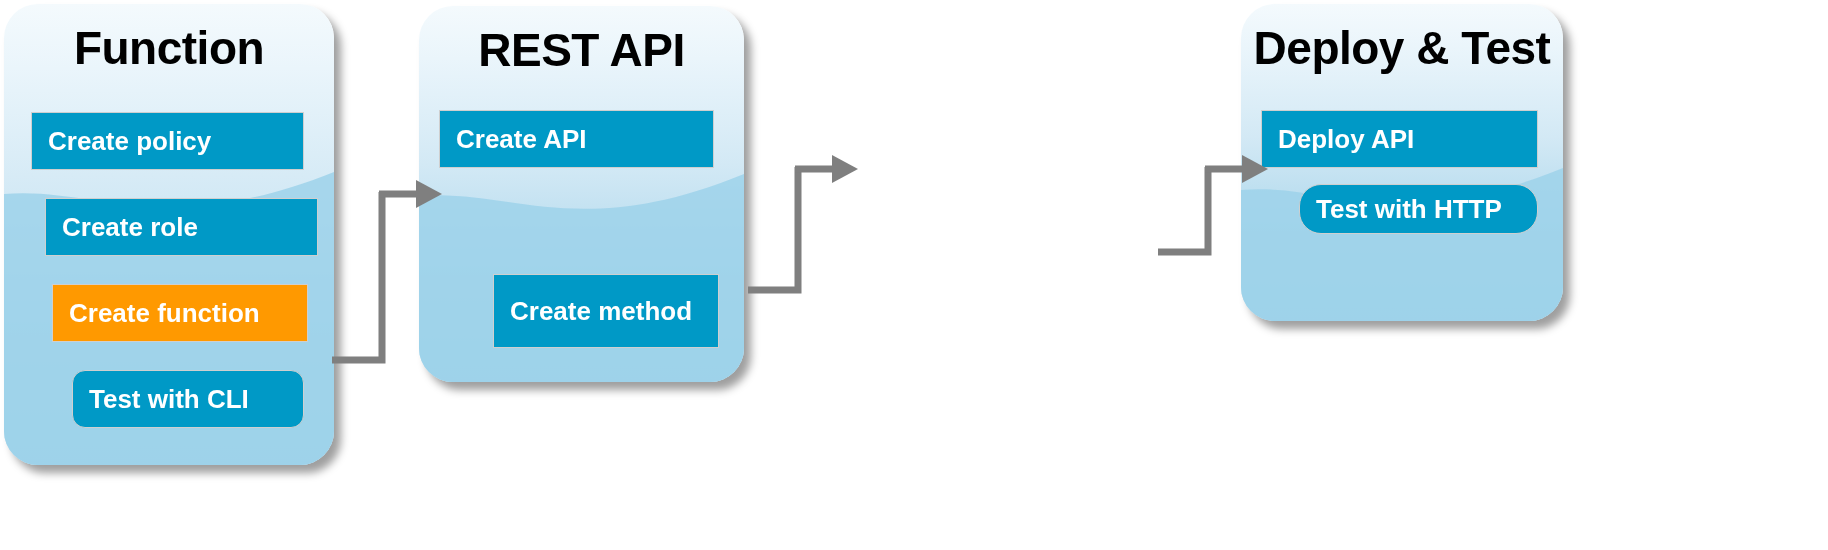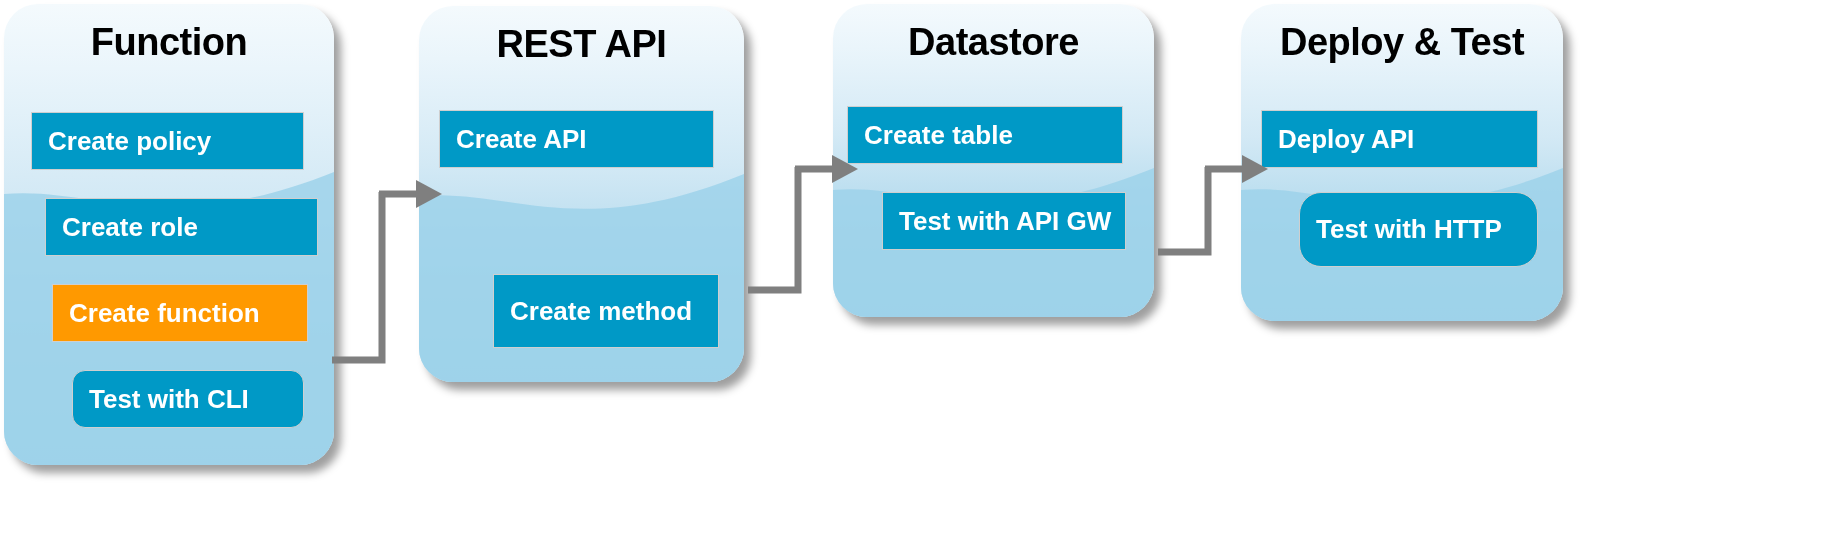--- a/index.html
+++ b/index.html
@@ -18,21 +18,21 @@
   }
   .panel .swoosh{
     position:absolute;left:0;top:0;width:100%;height:100%;
     pointer-events:none;
   }
   .panel .inner{position:relative;z-index:3;width:100%;height:100%;}
 
   .panel-title{
     position:absolute;left:0;right:0;top:17px;
     text-align:center;
-    font-size:38px;font-weight:bold;color:#000000;
+    font-size:46px;font-weight:bold;color:#000000;
     letter-spacing:-0.5px;
     z-index:4;
   }
 
   
   .step{
     position:absolute;
     background:#0099c6;
     border:1px solid #cfcfcf;
     box-sizing:border-box;
@@ -83,45 +83,31 @@
       <div class="panel-title">REST API</div>
       <div class="step" style="left:20px;top:104px;width:275px;height:58px;">
         <span>Create API</span>
       </div>
       <div class="step" style="left:74px;top:268px;width:226px;height:74px;">
         <span>Create method</span>
       </div>
     </div>
   </div>
 
-  <div class="panel" style="left:833px;top:4px;width:321px;height:313px;">
-    <svg class="swoosh" viewBox="0 0 321 313" preserveAspectRatio="none">
-      <path d="M0 186 C 85 178, 155 232, 321 164 L321 313 L0 313 Z" fill="#9ed2ea" opacity="0.85"></path>
-    </svg>
-    <div class="inner">
-      <div class="panel-title">Datastore</div>
-      <div class="step" style="left:14px;top:102px;width:276px;height:58px;">
-        <span>Create table</span>
-      </div>
-      <div class="step" style="left:49px;top:188px;width:244px;height:58px;">
-        <span>Test with API GW</span>
-      </div>
-    </div>
-  </div>
 
   <div class="panel" style="left:1241px;top:4px;width:322px;height:317px;">
     <svg class="swoosh" viewBox="0 0 322 317" preserveAspectRatio="none">
       <path d="M0 186 C 85 178, 155 232, 322 164 L322 317 L0 317 Z" fill="#9ed2ea" opacity="0.85"></path>
     </svg>
     <div class="inner">
       <div class="panel-title">Deploy &amp; Test</div>
       <div class="step" style="left:20px;top:106px;width:277px;height:58px;">
         <span>Deploy API</span>
       </div>
-      <div class="step" style="left:58px;top:188px;width:239px;height:75px;border-radius:22px;">
+      <div class="step" style="left:58px;top:180px;width:239px;height:50px;border-radius:22px;">
         <span>Test with HTTP</span>
       </div>
     </div>
   </div>
 
   <div class="conn" style="left:320px;top:170px;width:110px;height:210px;">
     <svg width="110" height="210" viewBox="0 0 110 210">
       <path d="M12 190 L62 190 L62 22" stroke="#7f7f7f" stroke-width="7" fill="none"></path>
       <path d="M62 22 L62 22" stroke="#7f7f7f" stroke-width="7" fill="none"></path>
       <path d="M59 24 L99 24" stroke="#7f7f7f" stroke-width="7" fill="none"></path>

